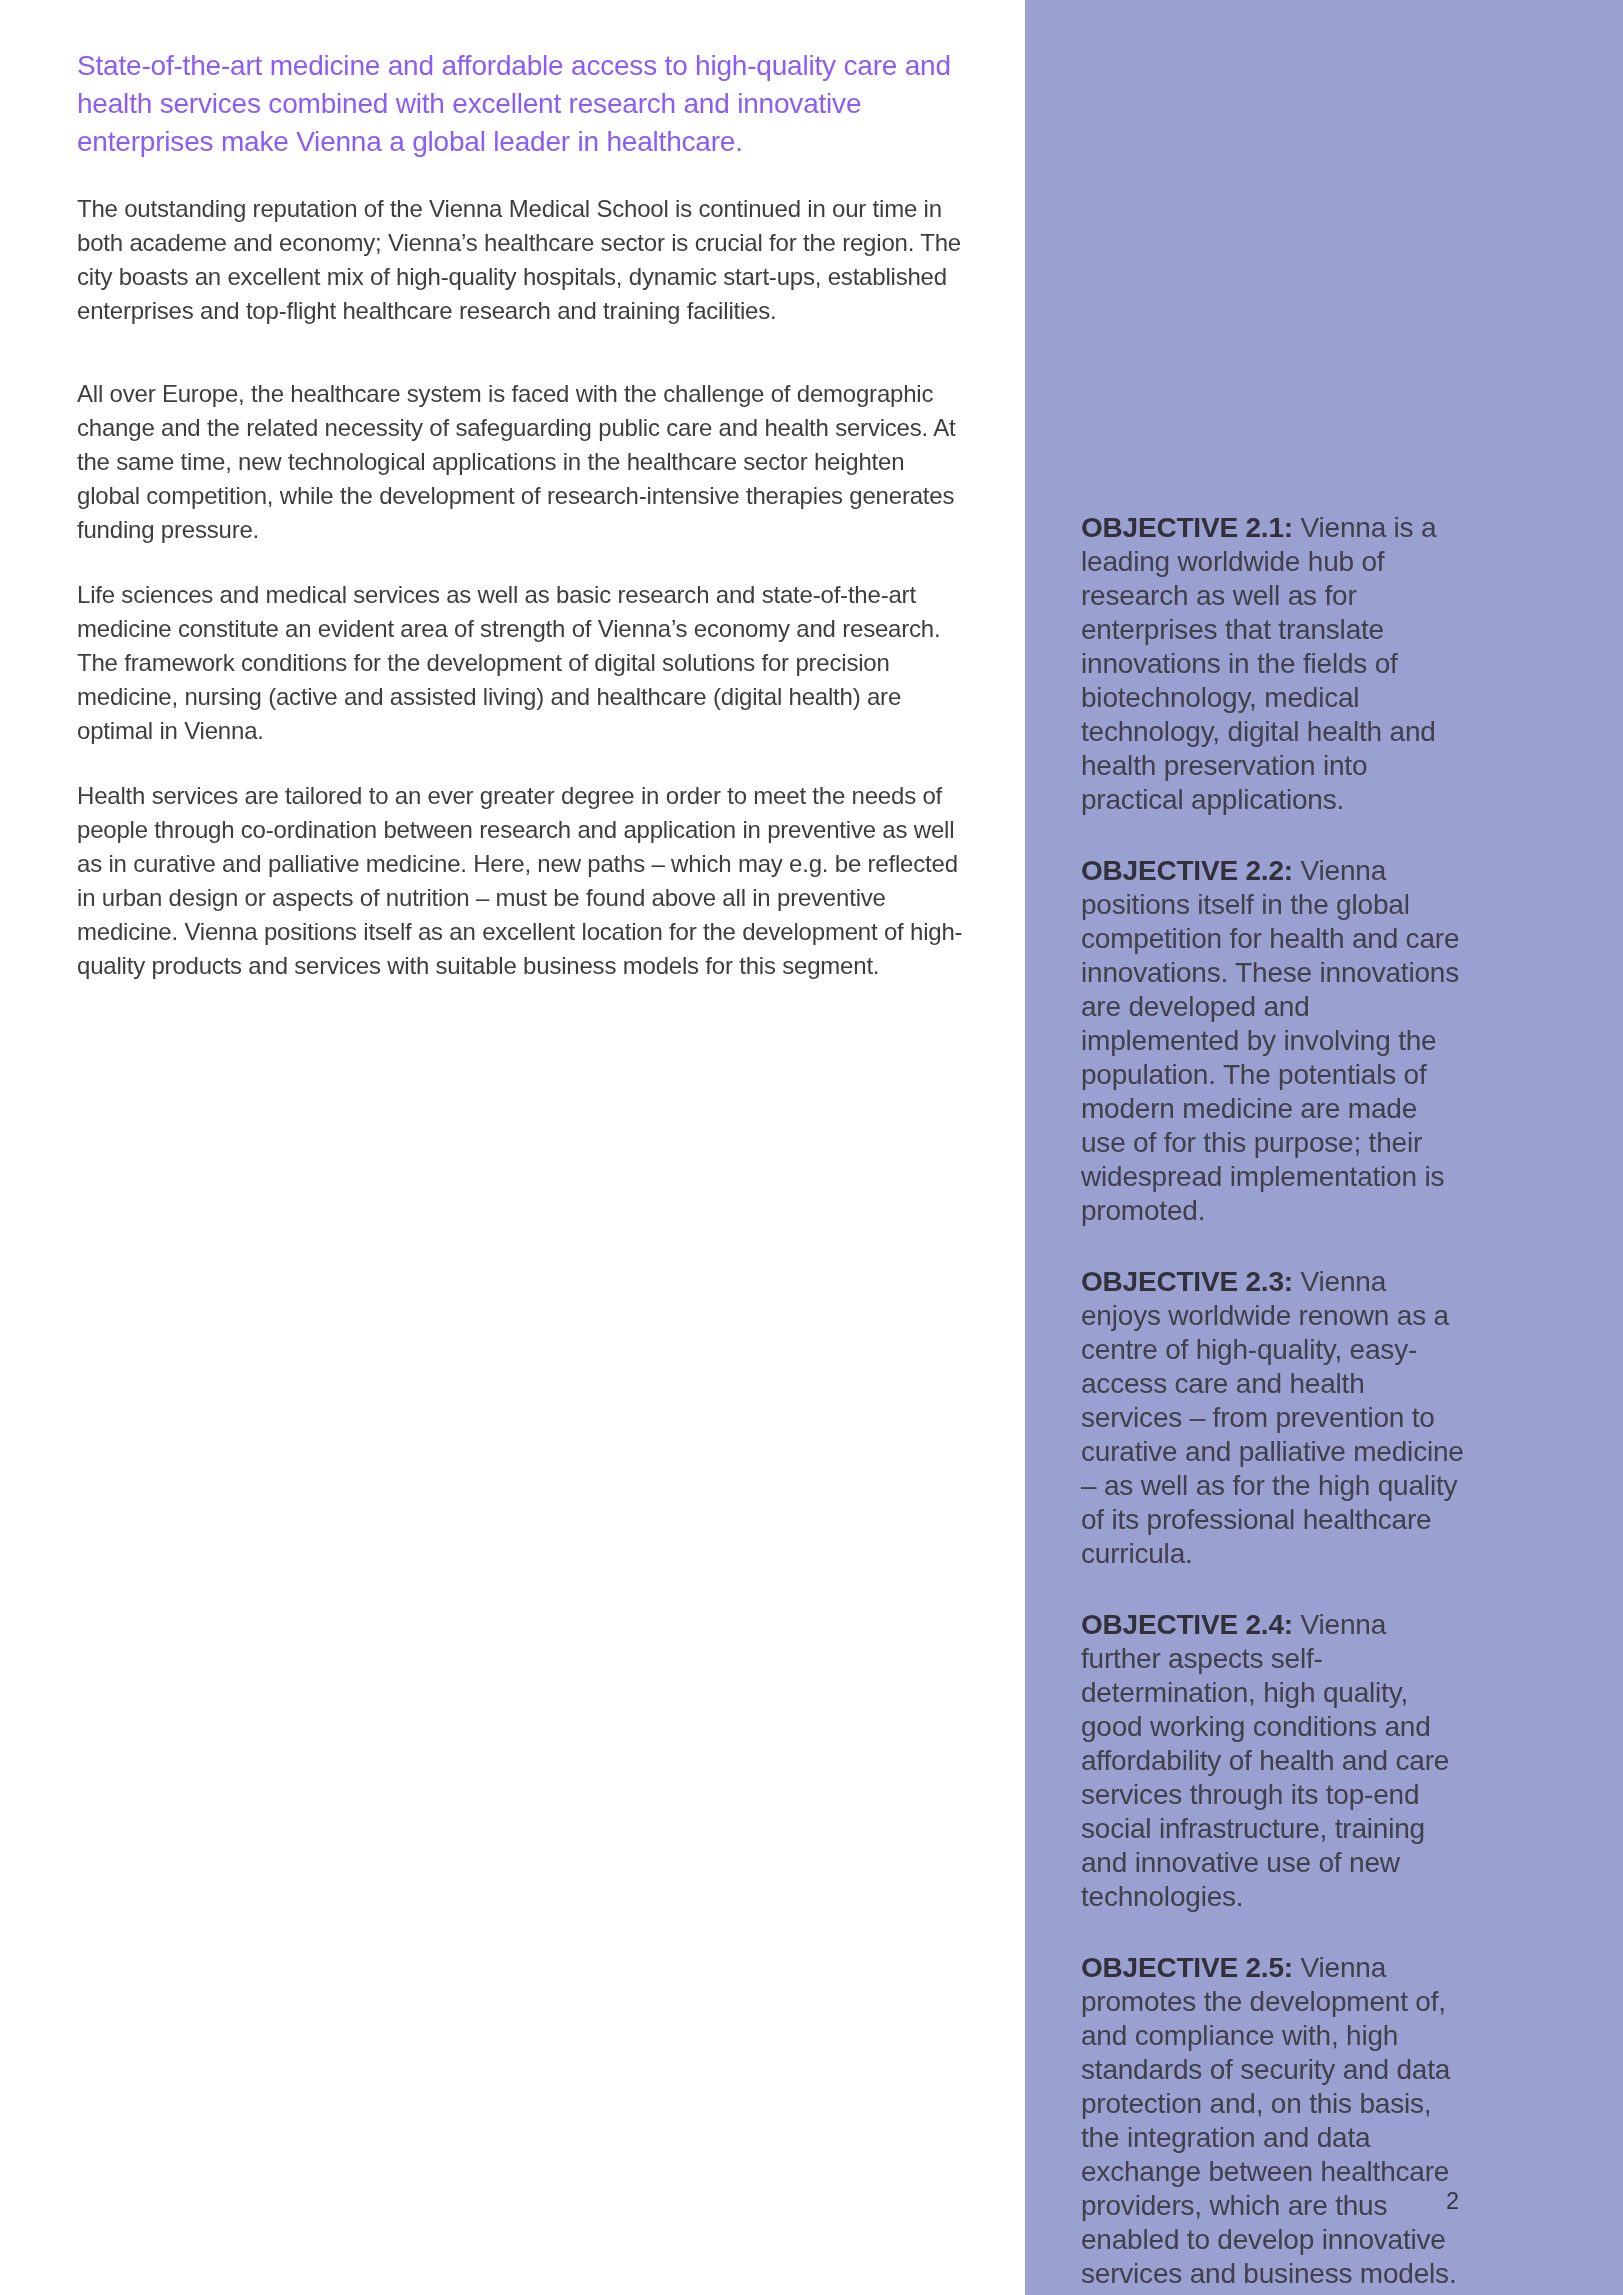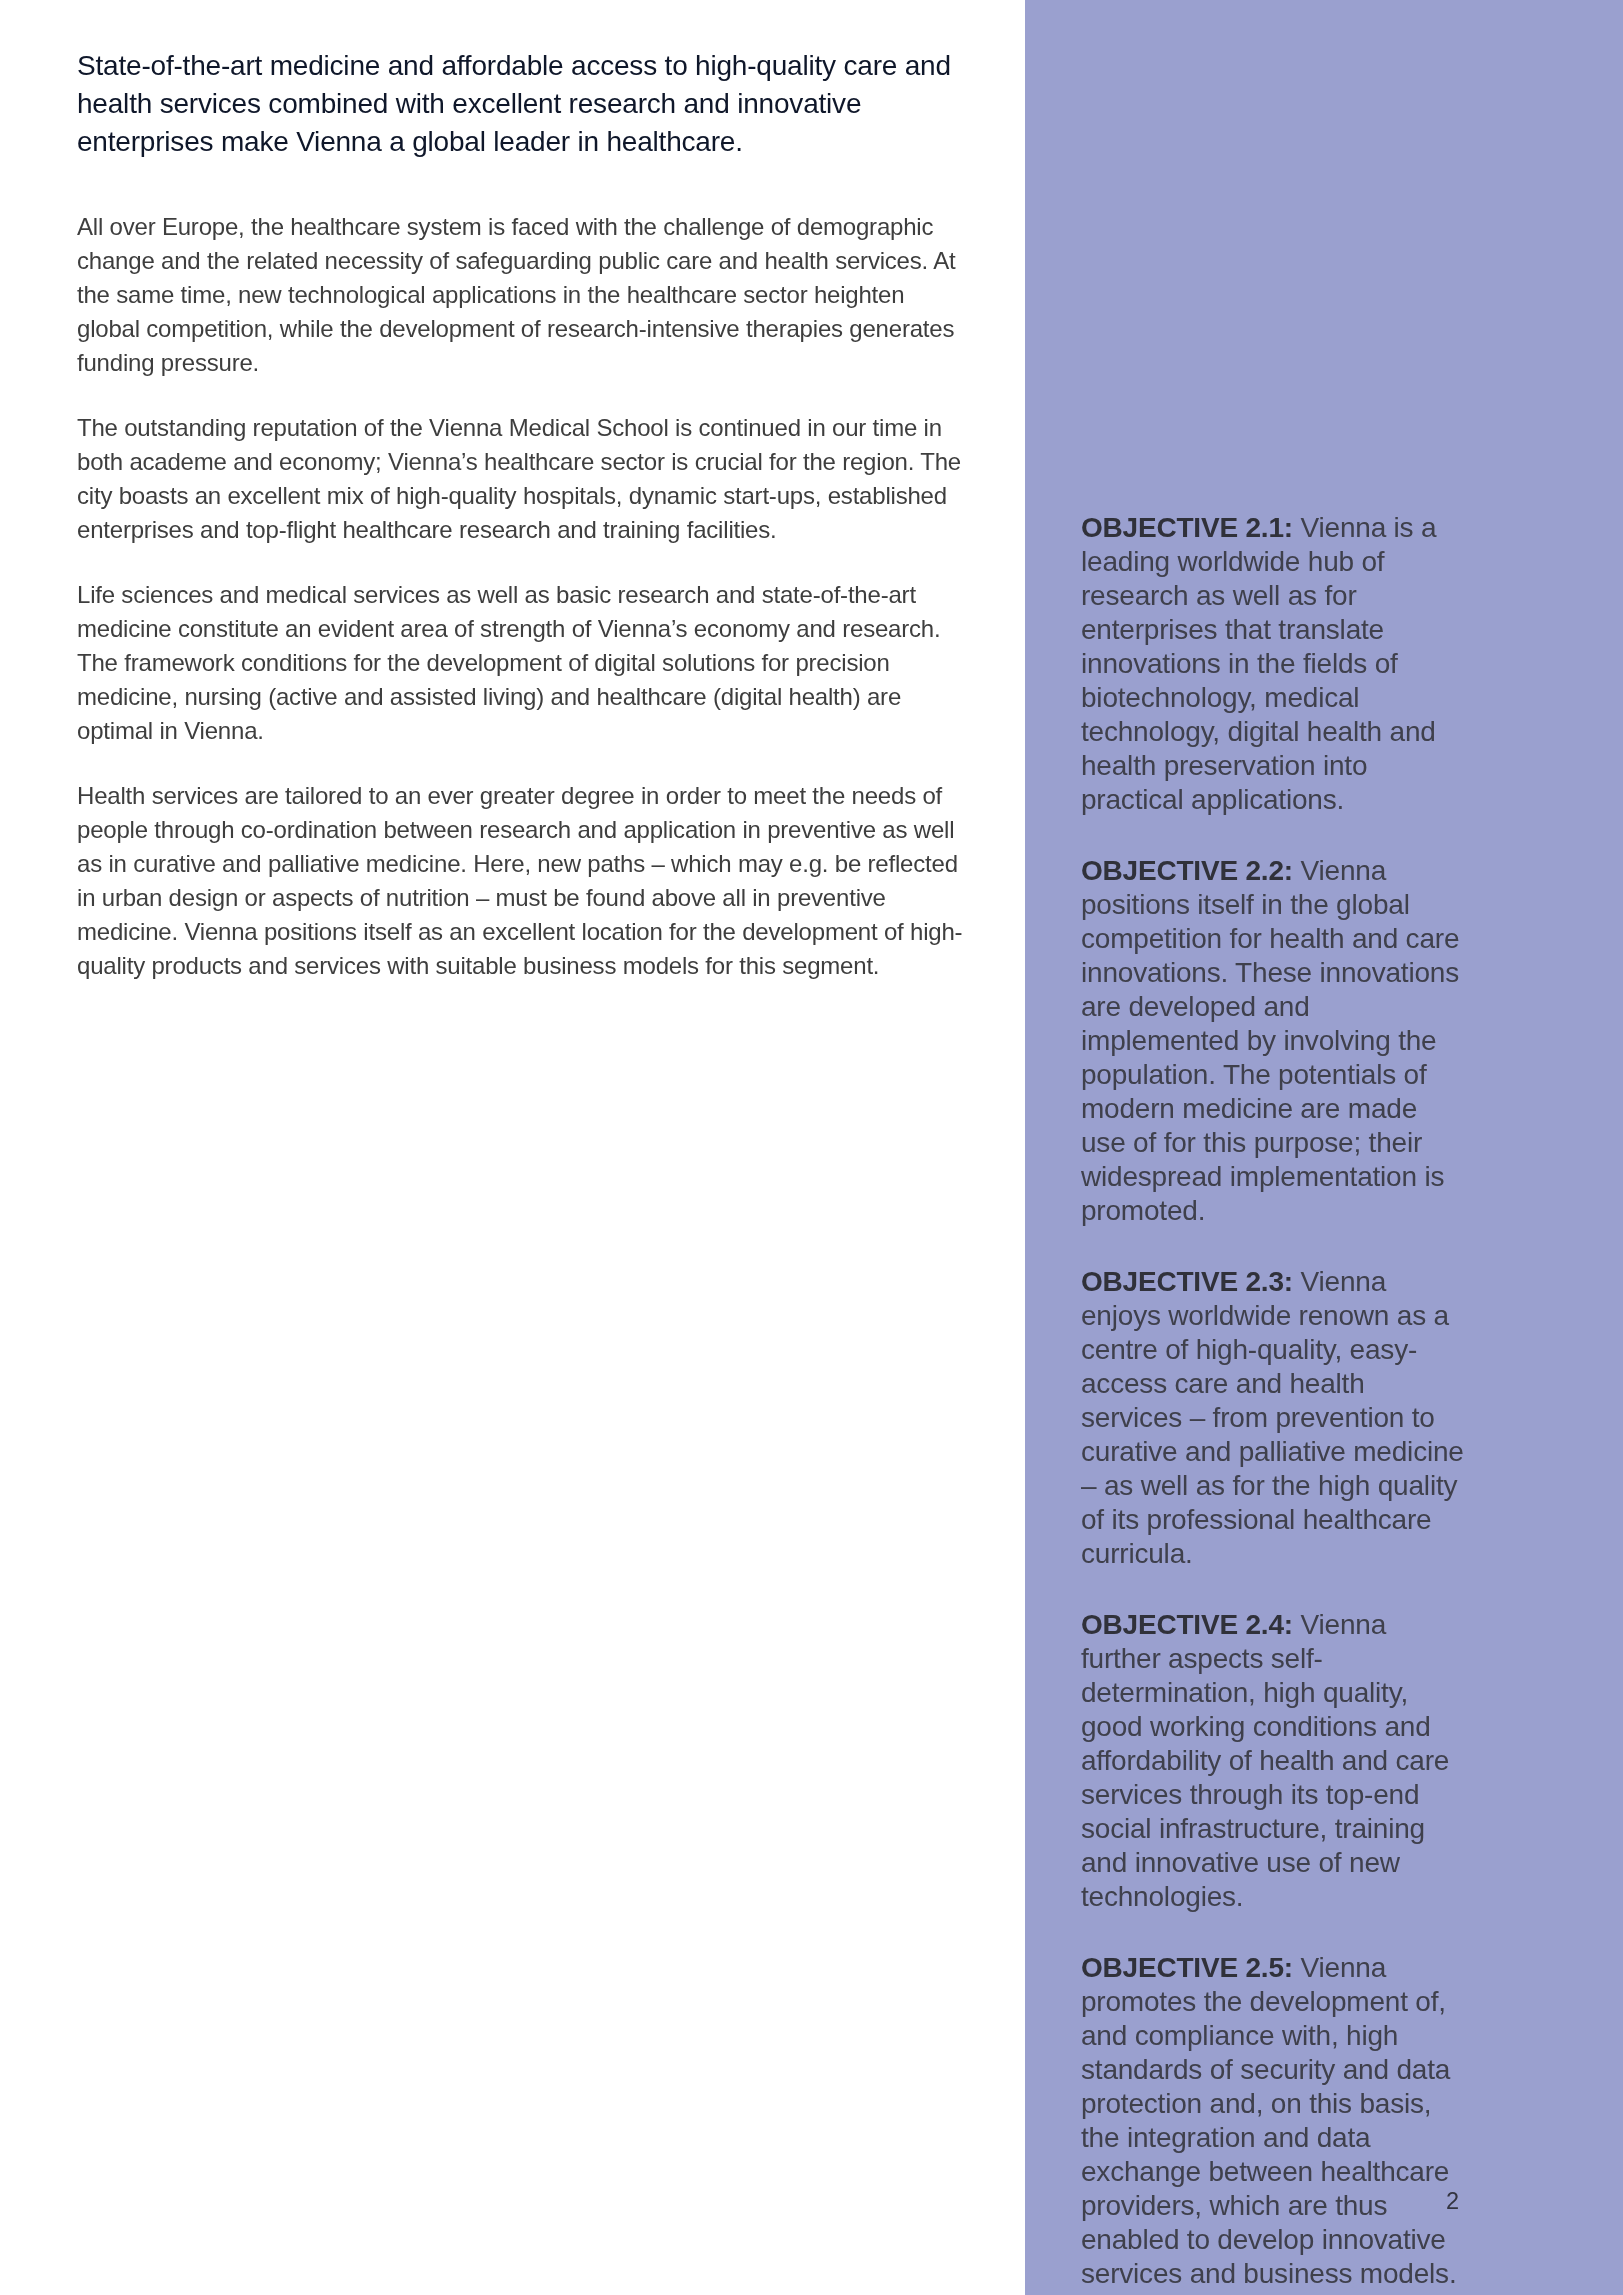--- a/index.html
+++ b/index.html
@@ -37,21 +37,21 @@
     font-weight: 700;
     letter-spacing: -1.6px;
     color: #2e2e2e;
   }
 
   .lead {
     margin: 47px 0 0 0;
     font-size: 28px;
     line-height: 38px;
     font-weight: 400;
-    color: #0f172a;
+    color: #8b5cf6;
     letter-spacing: -0.2px;
   }
 
   .body-para {
     margin: 31px 0 0 0;
     font-size: 24px;
     line-height: 34px;
     color: #3e3e3e;
     letter-spacing: -0.2px;
   }
@@ -86,22 +86,22 @@
     color: #333440;
   }
 </style>
 </head>
 <body>
 
 <div class="sidebar-band"></div>
 
 <div class="main-col">
   <p class="lead">State-of-the-art medicine and affordable access to high-quality care and health services combined with excellent research and innovative enterprises make Vienna a global leader in healthcare.</p>
+  <p class="body-para">The outstanding reputation of the Vienna Medical School is continued in our time in both academe and economy; Vienna’s healthcare sector is crucial for the region. The city boasts an excellent mix of high-quality hospitals, dynamic start-ups, established enterprises and top-flight healthcare research and training facilities.</p>
   <p class="body-para first">All over Europe, the healthcare system is faced with the challenge of demographic change and the related necessity of safeguarding public care and health services. At the same time, new technological applications in the healthcare sector heighten global competition, while the development of research-intensive therapies generates funding pressure.</p>
-  <p class="body-para">The outstanding reputation of the Vienna Medical School is continued in our time in both academe and economy; Vienna’s healthcare sector is crucial for the region. The city boasts an excellent mix of high-quality hospitals, dynamic start-ups, established enterprises and top-flight healthcare research and training facilities.</p>
   <p class="body-para">Life sciences and medical services as well as basic research and state-of-the-art medicine constitute an evident area of strength of Vienna’s economy and research. The framework conditions for the development of digital solutions for precision medicine, nursing (active and assisted living) and healthcare (digital health) are optimal in Vienna.</p>
   <p class="body-para">Health services are tailored to an ever greater degree in order to meet the needs of people through co-ordination between research and application in preventive as well as in curative and palliative medicine. Here, new paths – which may e.g. be reflected in urban design or aspects of nutrition – must be found above all in preventive medicine. Vienna positions itself as an excellent location for the development of high-quality products and services with suitable business models for this segment.</p>
 </div>
 
 <div class="objectives-col">
   <p class="objective"><span class="obj-label">OBJECTIVE 2.1:</span> <span>Vienna is a leading worldwide hub of research as well as for enterprises that translate innovations in the fields of biotechnology, medical technology, digital health and health preservation into practical applications.</span></p>
   <p class="objective"><span class="obj-label">OBJECTIVE 2.2:</span> <span>Vienna positions itself in the global competition for health and care innovations. These innovations are developed and implemented by involving the population. The potentials of modern medicine are made use of for this purpose; their widespread implementation is promoted.</span></p>
   <p class="objective"><span class="obj-label">OBJECTIVE 2.3:</span> <span>Vienna enjoys worldwide renown as a centre of high-quality, easy-access care and health services – from prevention to curative and palliative medicine – as well as for the high quality of its professional healthcare curricula.</span></p>
   <p class="objective"><span class="obj-label">OBJECTIVE 2.4:</span> <span>Vienna further aspects self-determination, high quality, good working conditions and affordability of health and care services through its top-end social infrastructure, training and innovative use of new technologies.</span></p>
   <p class="objective"><span class="obj-label">OBJECTIVE 2.5:</span> <span>Vienna promotes the development of, and compliance with, high standards of security and data protection and, on this basis, the integration and data exchange between healthcare providers, which are thus enabled to develop innovative services and business models.</span></p>

